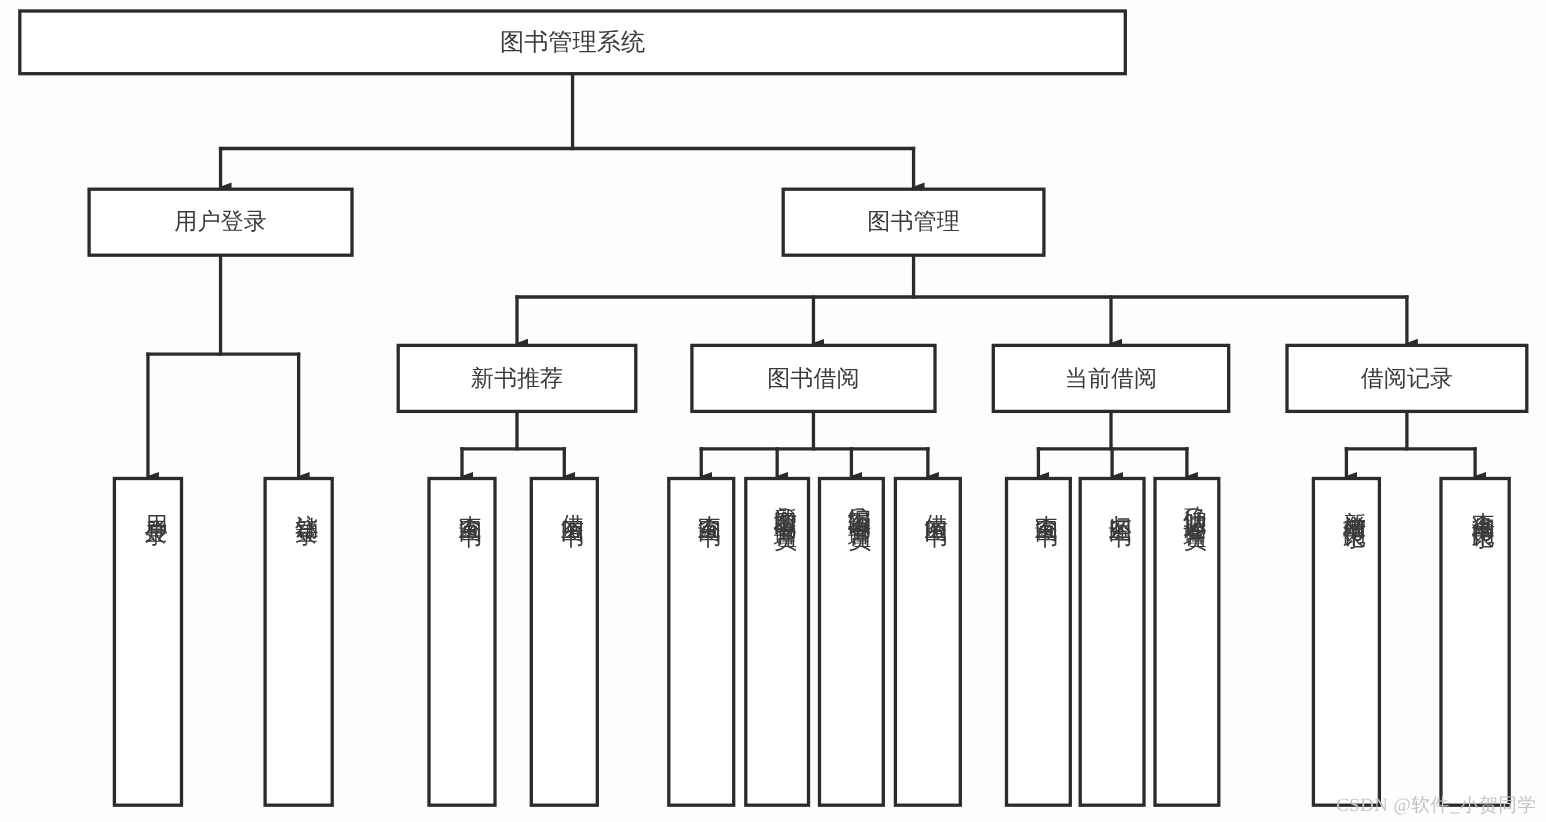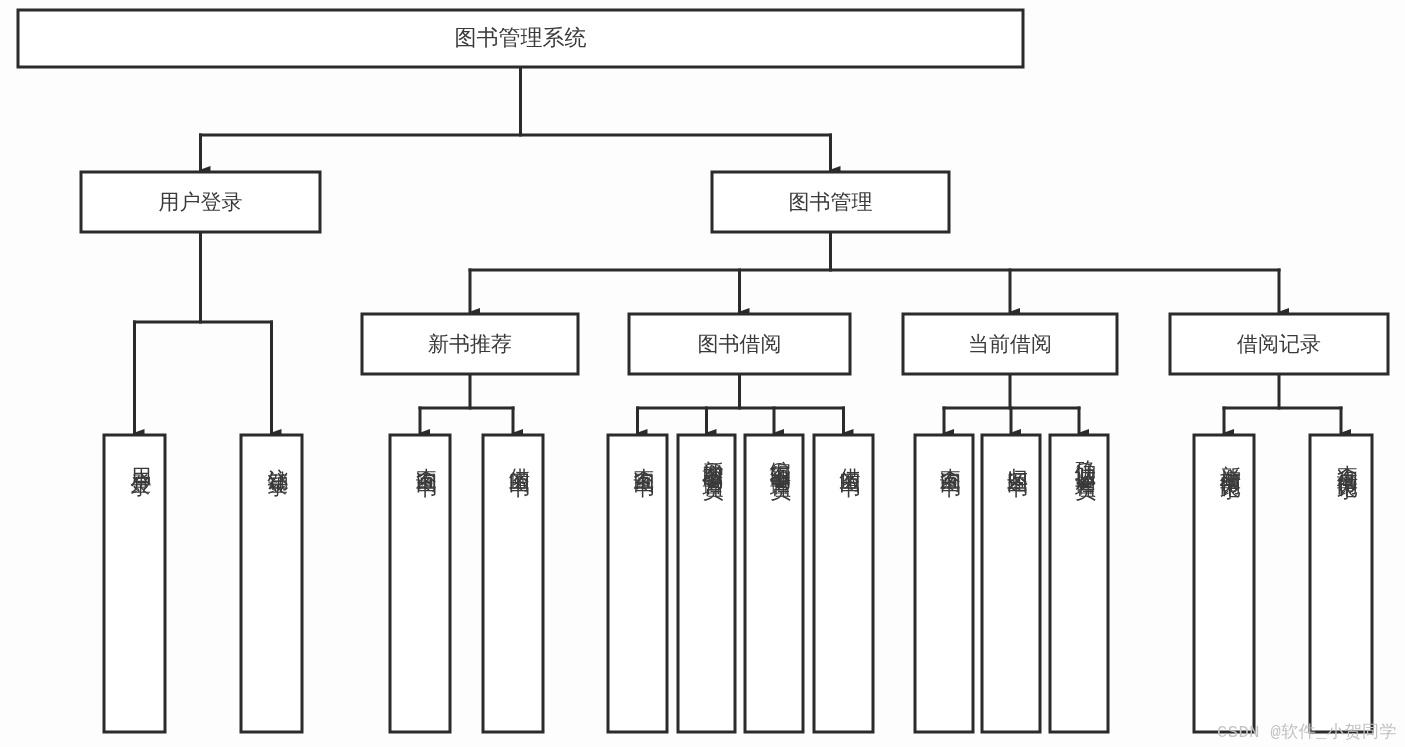--- a/index.html
+++ b/index.html
@@ -9,21 +9,21 @@
   svg{position:absolute;left:0;top:0;width:1405px;height:747px;}
   .nodebox{fill:#ffffff;stroke:#2b2b2b;stroke-width:3;}
   .conn{stroke:#2b2b2b;stroke-width:3;fill:none;stroke-linecap:square;}
   .lbl{fill:#3a3a3a;font-family:"Liberation Sans","DejaVu Sans",sans-serif;
        font-size:21px;text-anchor:middle;dominant-baseline:middle;}
   .lbl-root{font-size:22px;}
   .vlbl{fill:#3a3a3a;font-family:"Liberation Sans","DejaVu Sans",sans-serif;
         font-size:21px;text-anchor:middle;writing-mode:vertical-rl;
         glyph-orientation-vertical:0;letter-spacing:3px;}
   .watermark{position:absolute;right:8px;bottom:4px;color:#c2c2c2;
-             font-size:17px;font-family:Liberation Mono, monospace;
+             font-size:17px;font-family:Liberation Serif, serif;
              white-space:nowrap;letter-spacing:.5px;}
 </style>
 </head>
 <body>
 
 <div id="stage">
 
   <svg id="svg-root" viewBox="0 0 1405 747">
     <defs>
       <marker id="arrowhead" markerWidth="9" markerHeight="11" refX="4.5" refY="10" orient="auto" markerUnits="userSpaceOnUse">

